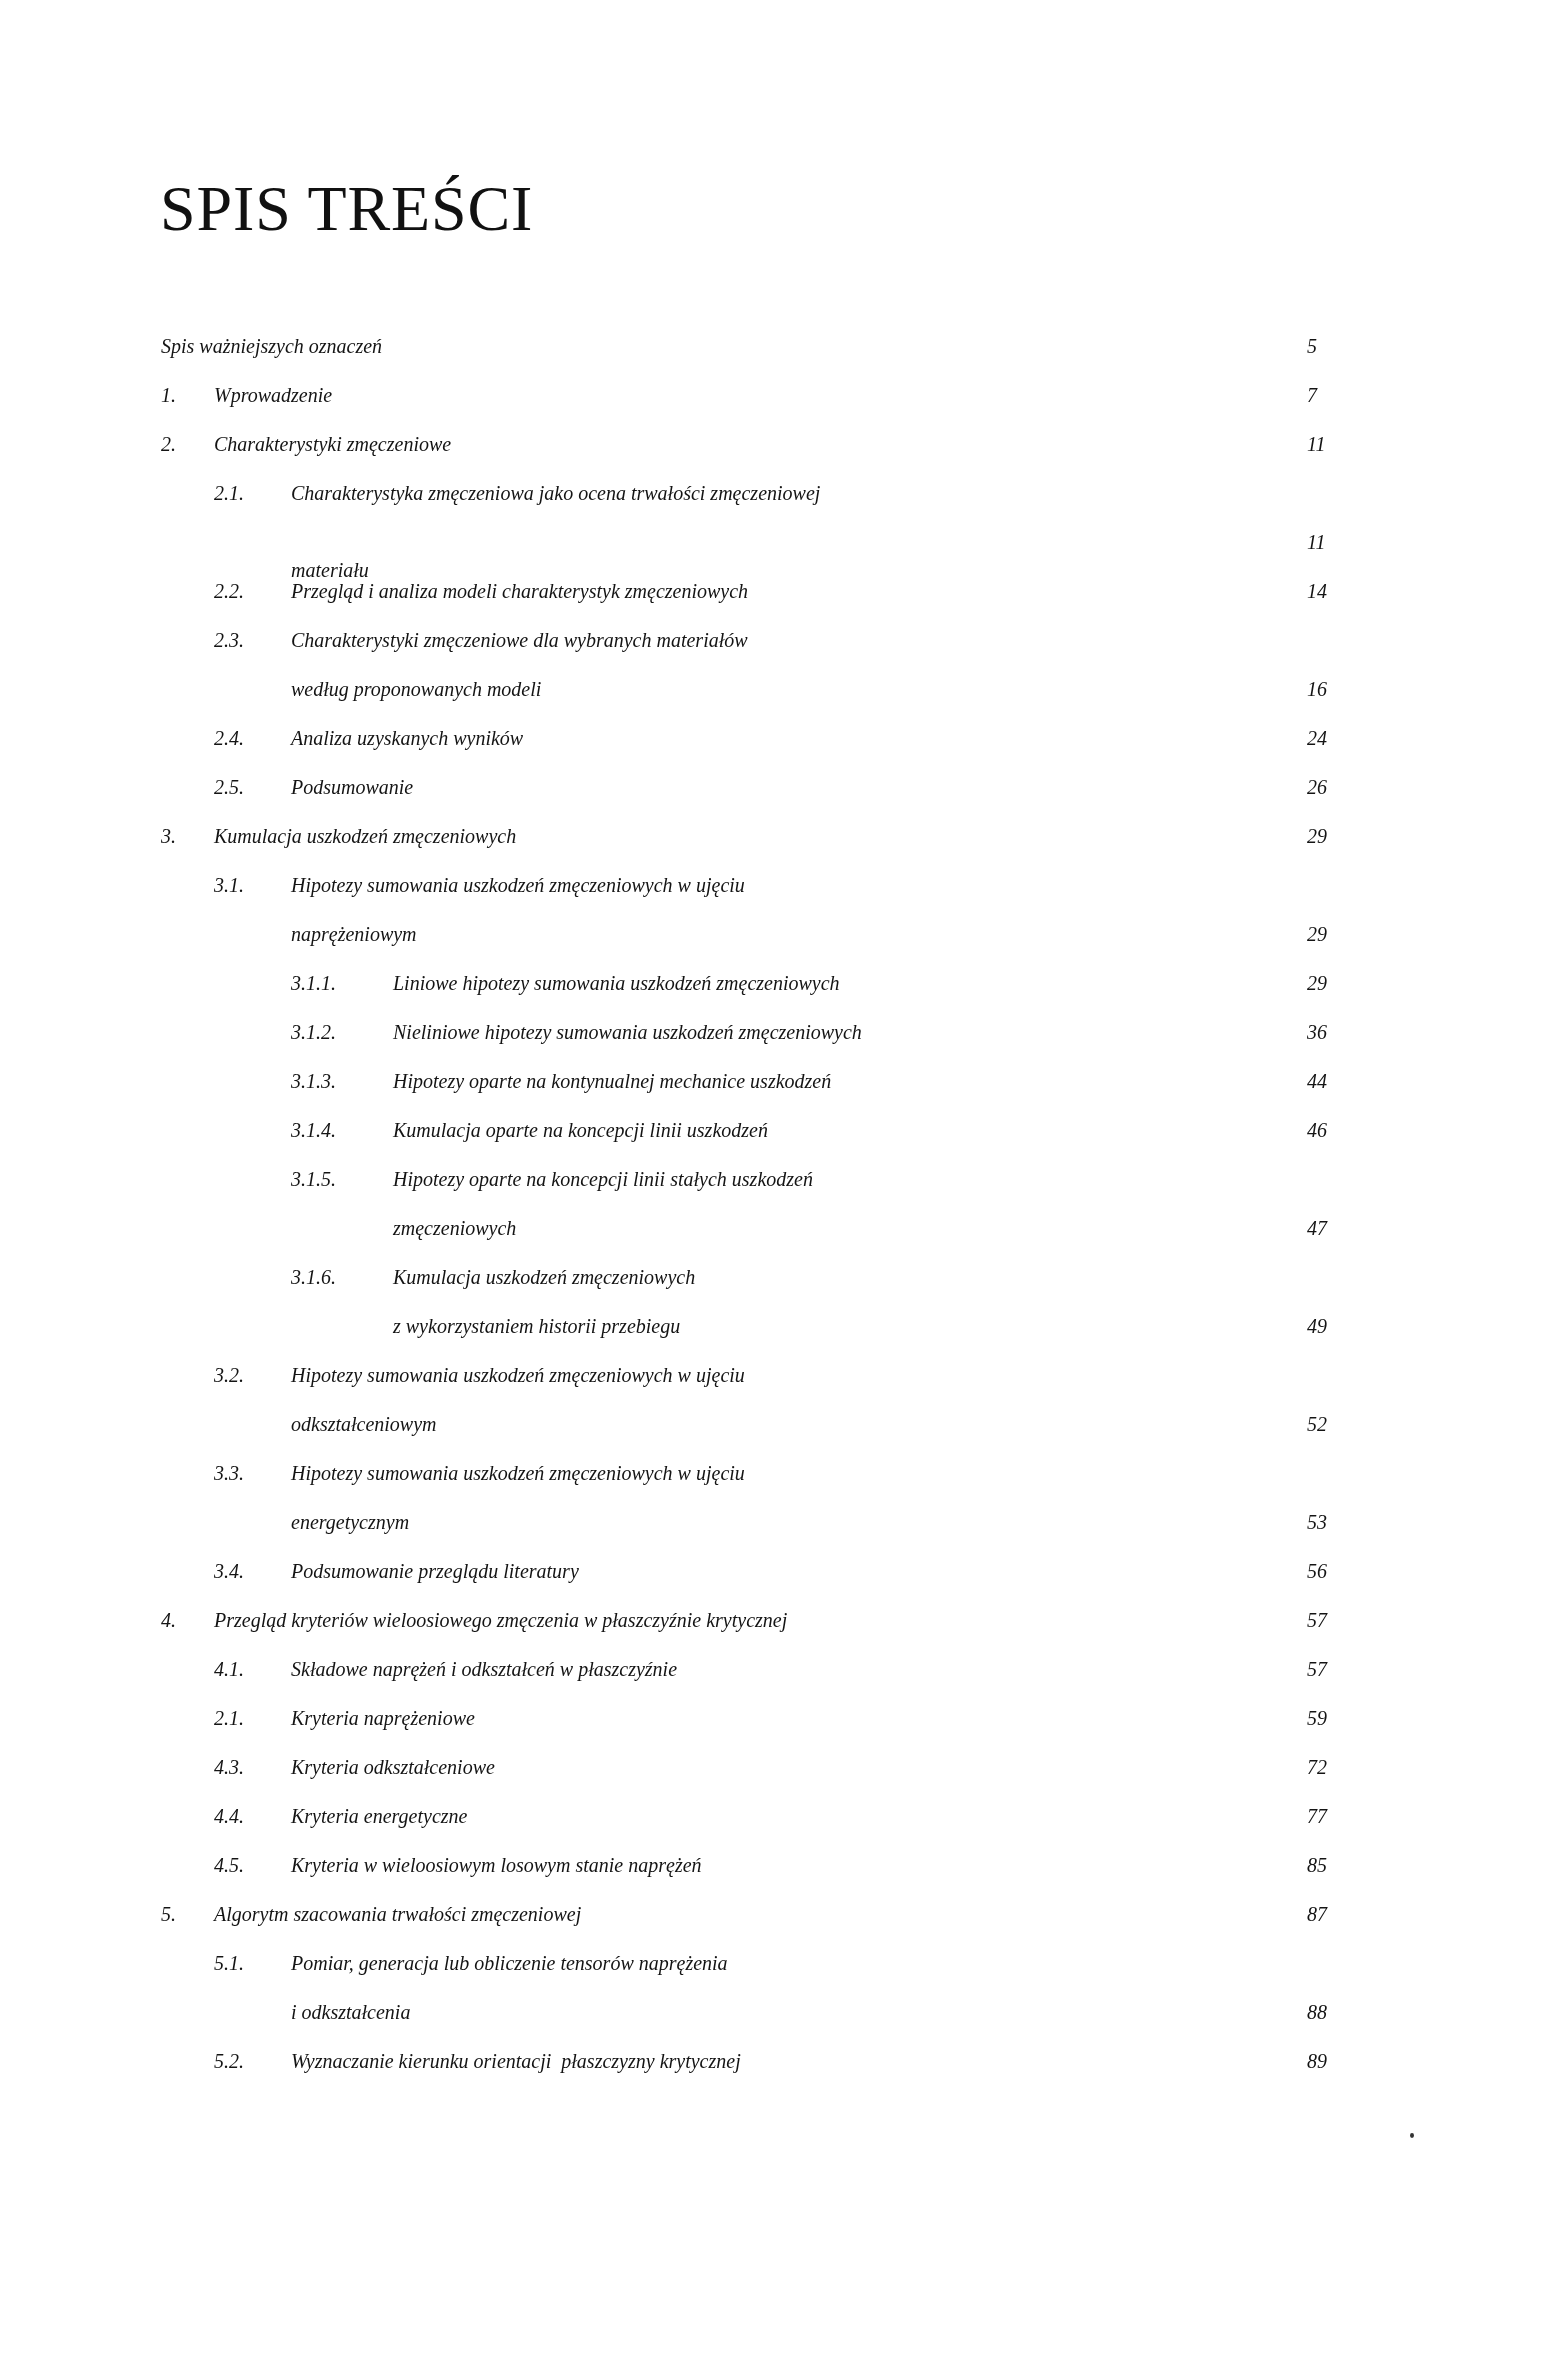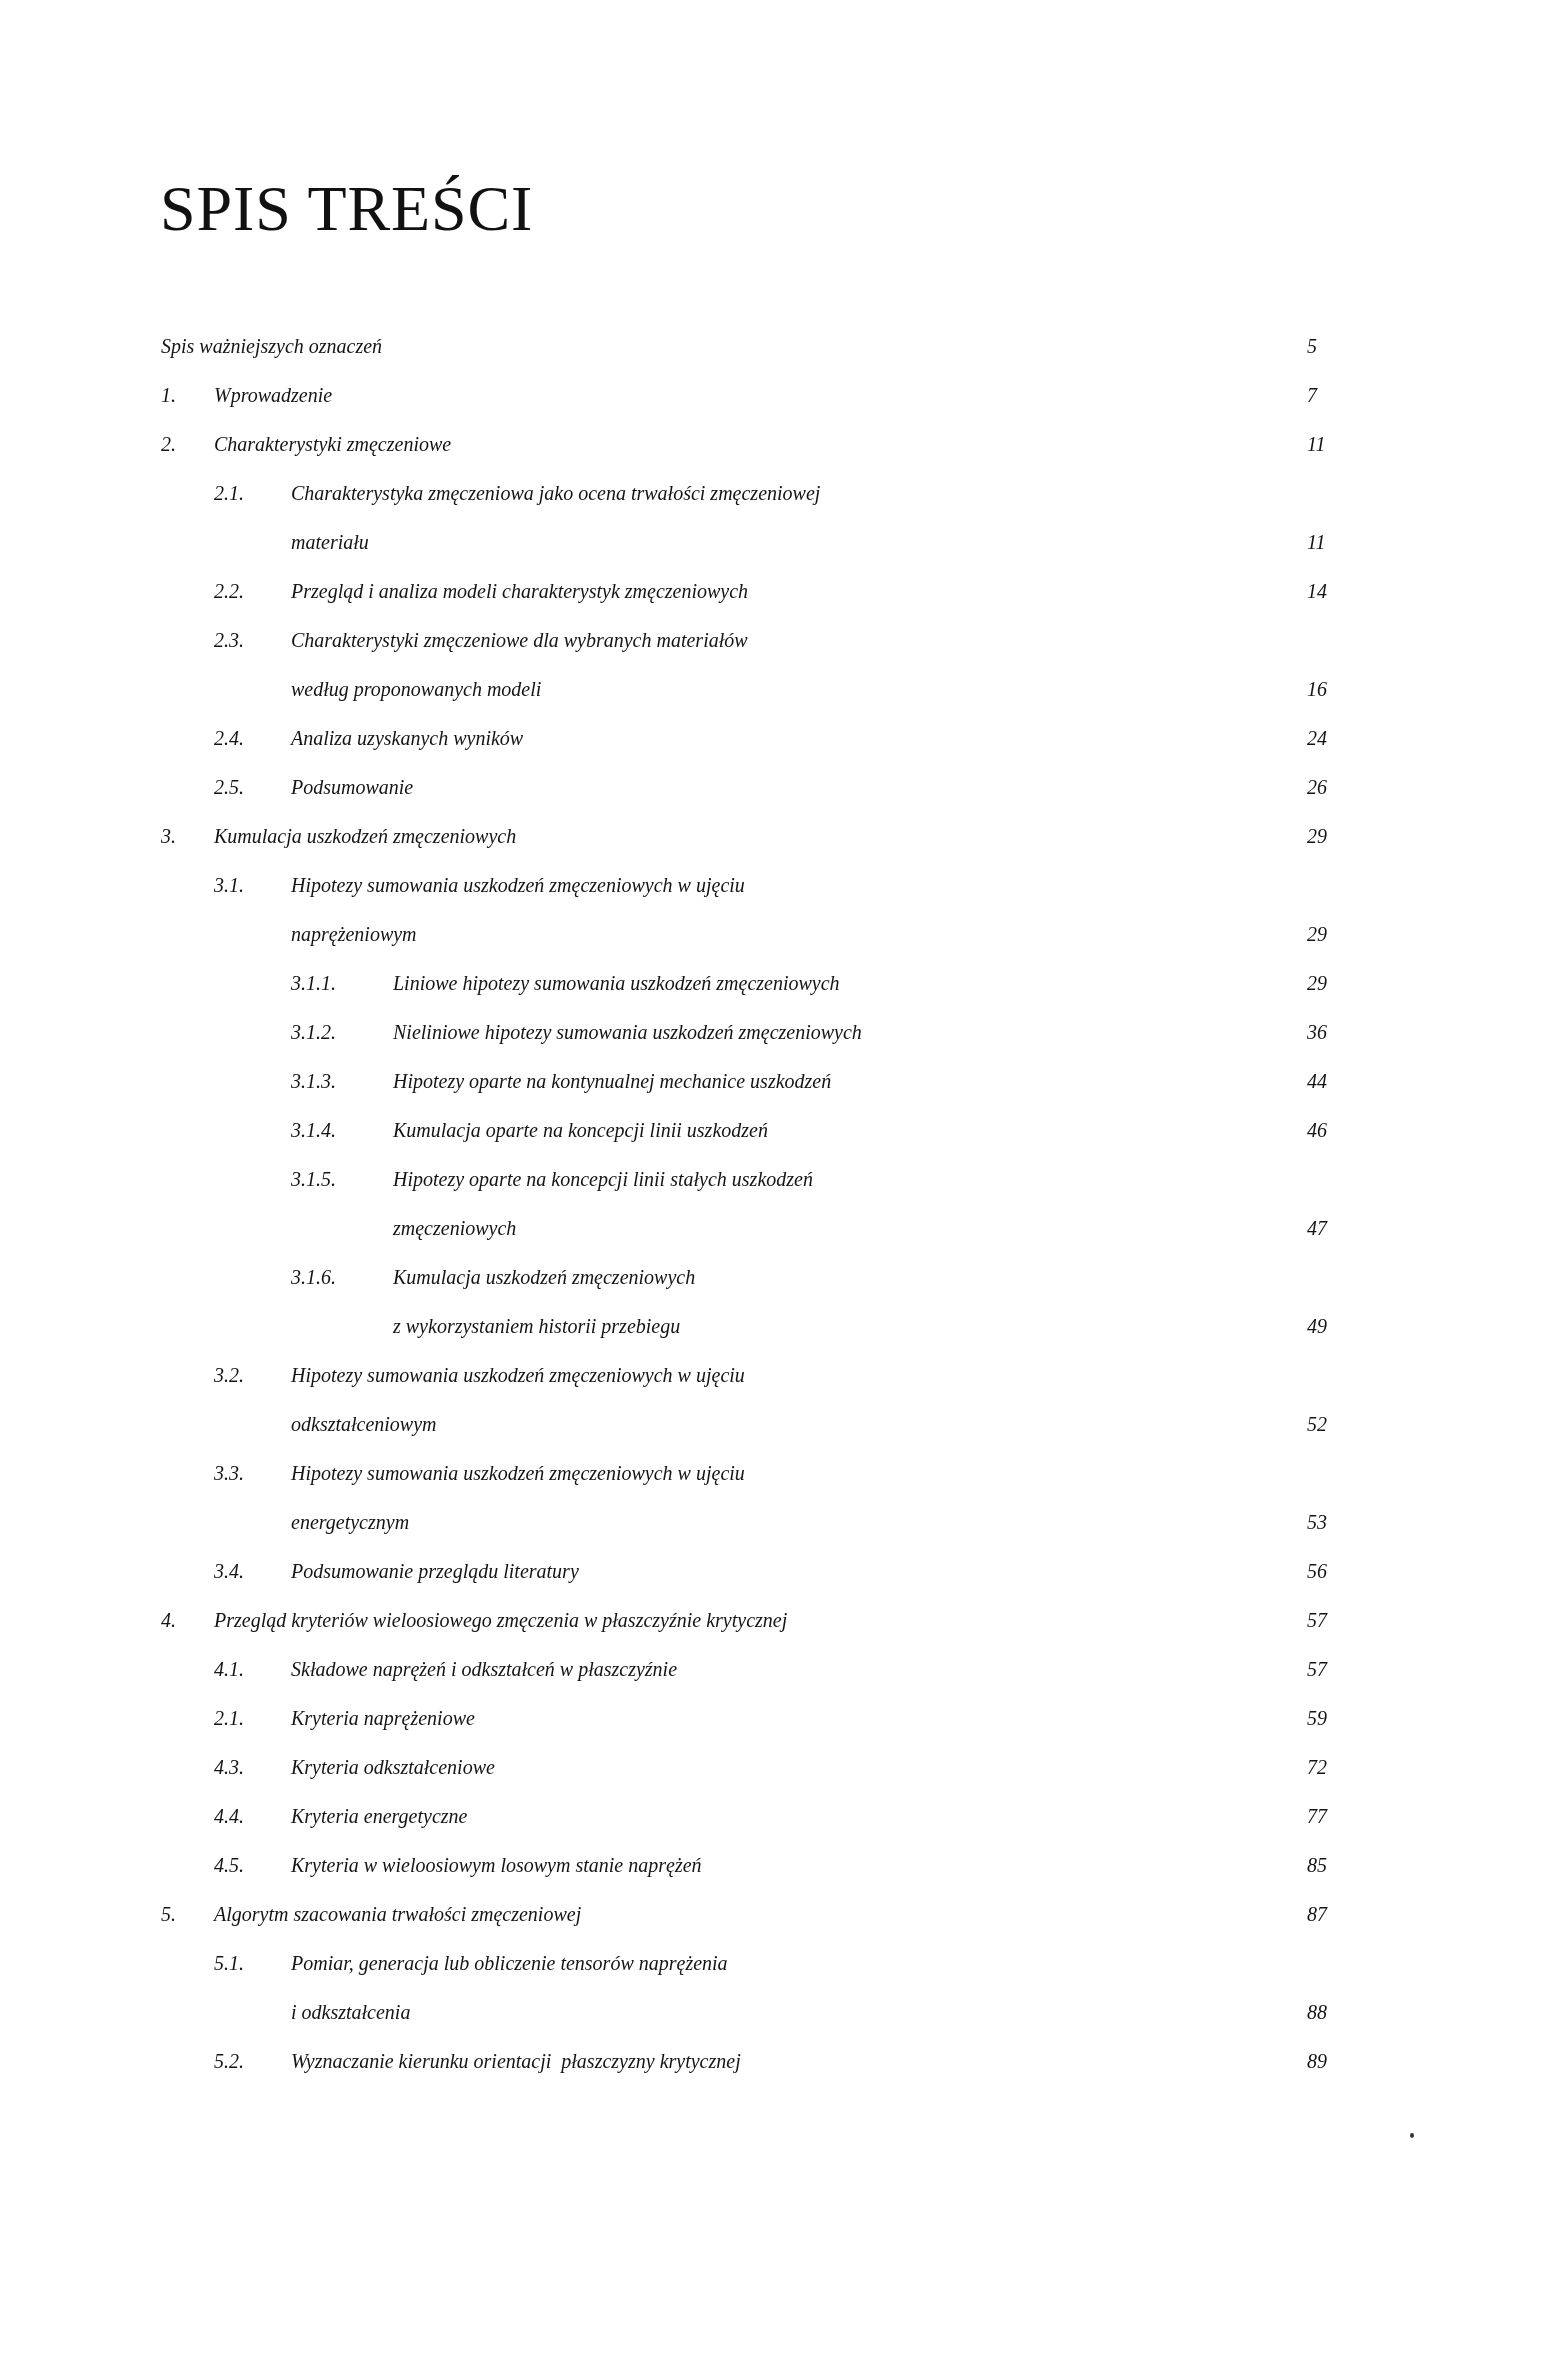--- a/index.html
+++ b/index.html
@@ -92,21 +92,21 @@
       <li class="line lvl1">
         <span class="num">2.</span>
         <span class="text" style="white-space: pre;">Charakterystyki zmęczeniowe</span>
         <span class="page-no">11</span>
       </li>
       <li class="line lvl2">
         <span class="num">2.1.</span>
         <span class="text" style="white-space: pre;">Charakterystyka zmęczeniowa jako ocena trwałości zmęczeniowej</span>
       </li>
       <li class="line lvl2">
-        <span class="text" style="white-space: pre;">materiału</span>
+        <span class="text" style="white-space: pre; margin-top: 28px;">materiału</span>
         <span class="page-no">11</span>
       </li>
       <li class="line lvl2">
         <span class="num">2.2.</span>
         <span class="text" style="white-space: pre;">Przegląd i analiza modeli charakterystyk zmęczeniowych</span>
         <span class="page-no">14</span>
       </li>
       <li class="line lvl2">
         <span class="num">2.3.</span>
         <span class="text" style="white-space: pre;">Charakterystyki zmęczeniowe dla wybranych materiałów</span>

